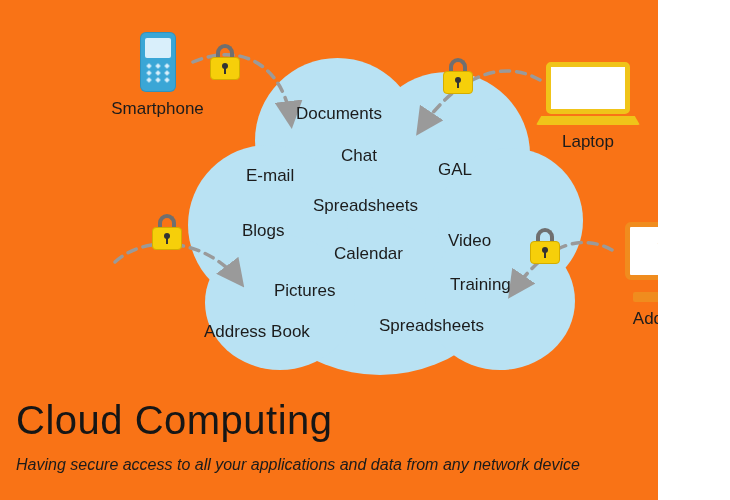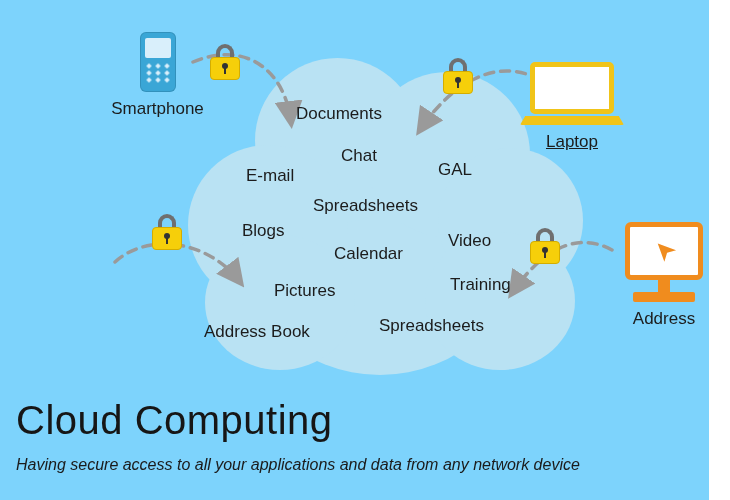--- a/index.html
+++ b/index.html
@@ -8,21 +8,21 @@
     --lock-shackle:#6f6f6f;
     --smartphone:#3aa6d6;
     --laptop:#f0c419;
     --tablet:#4caf35;
     --desktop:#f08c1e;
     --arrow:#9a9a9a;
     --text:#1c1c1c;
   }
   html,body{margin:0;padding:0;background:#fff;}
   .canvas{
-    position:relative;width:709px;height:500px;background:#7dd3fc;overflow:hidden;
+    position:relative;width:658px;height:500px;background:#f97316;overflow:hidden;
     font-family:"Liberation Sans", sans-serif;color:var(--text);
   }
   
   .cloud-blob{position:absolute;border-radius:50%;background:var(--cloud);}
   .b1{left:235px;top:95px;width:290px;height:280px;}
   .b2{left:255px;top:58px;width:165px;height:165px;}
   .b3{left:365px;top:72px;width:165px;height:165px;}
   .b4{left:188px;top:145px;width:160px;height:160px;}
   .b5{left:438px;top:148px;width:145px;height:145px;}
   .b6{left:205px;top:235px;width:150px;height:135px;}
@@ -112,21 +112,21 @@
   </div>
 
   <div class="device" style="left:100px;top:32px;width:115px;">
     <div class="phone">
       <div class="phone-screen"></div>
       <div class="phone-keys"></div>
     </div>
     <span class="device-label">Smartphone</span>
   </div>
 
-  <div class="device" style="left:512px;top:62px;width:120px;text-decoration:underline;">
+  <div class="device" style="left:528px;top:62px;width:120px;">
     <div>
       <div class="laptop-screen"></div>
       <div class="laptop-base"></div>
     </div>
     <span class="device-label">Laptop</span>
   </div>
 
 
   <div class="device" style="left:608px;top:222px;width:112px;">
     <div>

